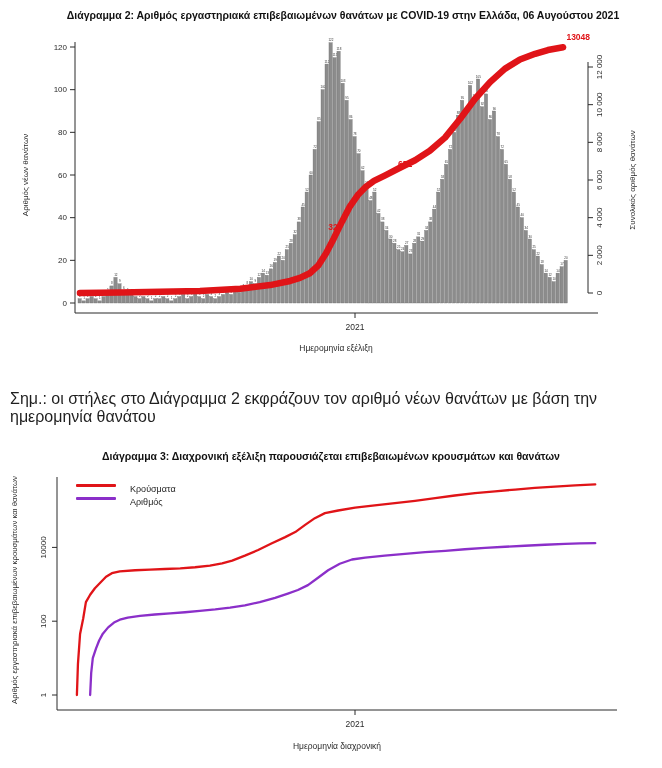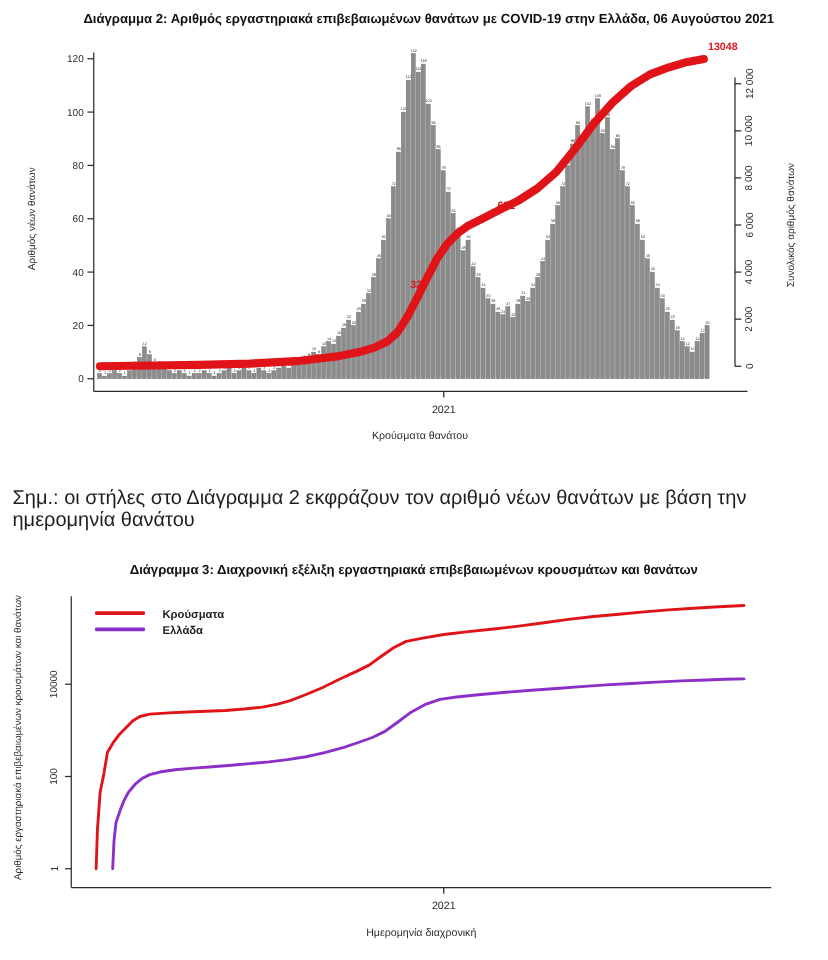--- a/index.html
+++ b/index.html
@@ -4,21 +4,21 @@
 <style>
   html,body{margin:0;padding:0;background:#ffffff;}
   .page{position:relative;width:662px;height:768px;background:#ffffff;overflow:hidden;
         font-family:"Liberation Sans",sans-serif;color:#1f1f1f;}
   .abs{position:absolute;}
   .chart-title{width:662px;text-align:center;font-weight:bold;font-size:10.5px;color:#111;}
   .axis-label{font-size:8.5px;color:#2b2b2b;text-align:center;}
   .rot{transform:rotate(-90deg);}
   .note{font-size:16px;color:#1f1f1f;}
   .para{font-size:10.5px;color:#1f1f1f;text-align:justify;line-height:1.6;}
-  .legend-row{display:flex;align-items:center;height:13px;font-weight:bold;}
+  .legend-row{display:flex;align-items:flex-start;height:13px;}
   .legend-swatch{display:inline-block;width:40px;height:2.6px;border-radius:1px;margin-right:14px;}
   .legend-label{font-size:9px;color:#1f1f1f;}
   svg{position:absolute;top:0;left:0;}
   svg text{font-family:"Liberation Sans",sans-serif;}
 </style>
 </head>
 <body>
 
 <div class="page">
 
@@ -323,35 +323,35 @@
         <polyline points="90.14,695 91.2,672.7839863199982 92.78999999999999,658.1 95.97,648.680444561688 99.15,640.4942257008445 102.86,633.64423601095 108.16,627.3804211211399 113.99000000000001,622.536229170949 119.82,619.6726099176615 127.77000000000001,617.6240205200028 139.96,615.807875483473 154.8,614.4899716048379 170.17000000000002,613.370277397494 185.01,612.2318960034758 199.85,610.9139921248407 215.22,609.4634629398741 230.06,607.7134933575257 244.9,605.4018261003376 259.74,602.0668356185059 275.11,597.8250139891132 287.83,593.5918618034713 297.9,590.0158823234739 307.97,585.1219989648415 318.04,577.8022325408454 328.11,570.2702051808417 339.77,563.7724377216871 351.96000000000004,559.499589042172 365.21000000000004,557.574220411731 384.82,555.5862188608436 404.96,553.8178397803395 425.1,552.225349541927 445.23999999999995,550.7769028033779 464.85,549.2675087548027 484.99,547.8881230055756 505.13,546.771469779875 524.74,545.7275820827723 544.88,544.747553930404 565.02,543.9527398175135 579.8599999999999,543.4439521199936 595.23,543.136428317611" fill="none" stroke="#8b2fc9" stroke-width="2.3" stroke-linecap="round" stroke-linejoin="round"></polyline>
       </g>
     </svg>
 
   <div class="abs chart-title" style="top:9px;left:12px;">Διάγραμμα 2: Αριθμός εργαστηριακά επιβεβαιωμένων θανάτων με COVID-19 στην Ελλάδα, 06 Αυγούστου 2021</div>
 
   <div class="abs axis-label rot" style="left:-73px;top:169px;width:200px;height:12px;font-size:8px;">Αριθμός νέων θανάτων</div>
 
   <div class="abs axis-label rot" style="left:524px;top:174px;width:220px;height:12px;font-size:8px;">Συνολικός αριθμός θανάτων</div>
 
-  <div class="abs axis-label" style="top:343px;left:136px;width:400px;">Κρούσματα θανάτου</div>
+  <div class="abs axis-label" style="top:343px;left:136px;width:400px;">Ημερομηνία εξέλιξη</div>
 
   <div class="abs note" style="top:390px;left:10px;width:646px;">Σημ.: οι στήλες στο Διάγραμμα 2 εκφράζουν τον αριθμό νέων θανάτων με βάση την ημερομηνία θανάτου</div>
 
 
-  <div class="abs chart-title" style="top:450px;left:0;">Διάγραμμα 3: Διαχρονική εξέλιξη εργαστηριακά επιβεβαιωμένων κρουσμάτων και θανάτων</div>
+  <div class="abs chart-title" style="top:450px;left:0;">Διάγραμμα 3: Διαχρονική εξέλιξη παρουσιάζεται επιβεβαιωμένων κρουσμάτων και θανάτων</div>
 
   <div class="abs" style="top:484px;left:76px;">
     <div class="legend-row">
       <span class="legend-swatch" id="sw-cases" style="background: rgb(224, 20, 24);"></span>
       <span class="legend-label">Κρούσματα</span>
     </div>
     <div class="legend-row">
       <span class="legend-swatch" id="sw-deaths" style="background: rgb(139, 47, 201);"></span>
-      <span class="legend-label">Ελλάδα</span>
+      <span class="legend-label">Αριθμός</span>
     </div>
   </div>
 
   <div class="abs axis-label rot" style="left:-134px;top:584px;width:300px;height:12px;font-size:7.8px;">Αριθμός εργαστηριακά επιβεβαιωμένων κρουσμάτων και θανάτων</div>
 
   <div class="abs axis-label" style="top:741px;left:137px;width:400px;">Ημερομηνία διαχρονική</div>
 
 </div>
 
 </body></html>

